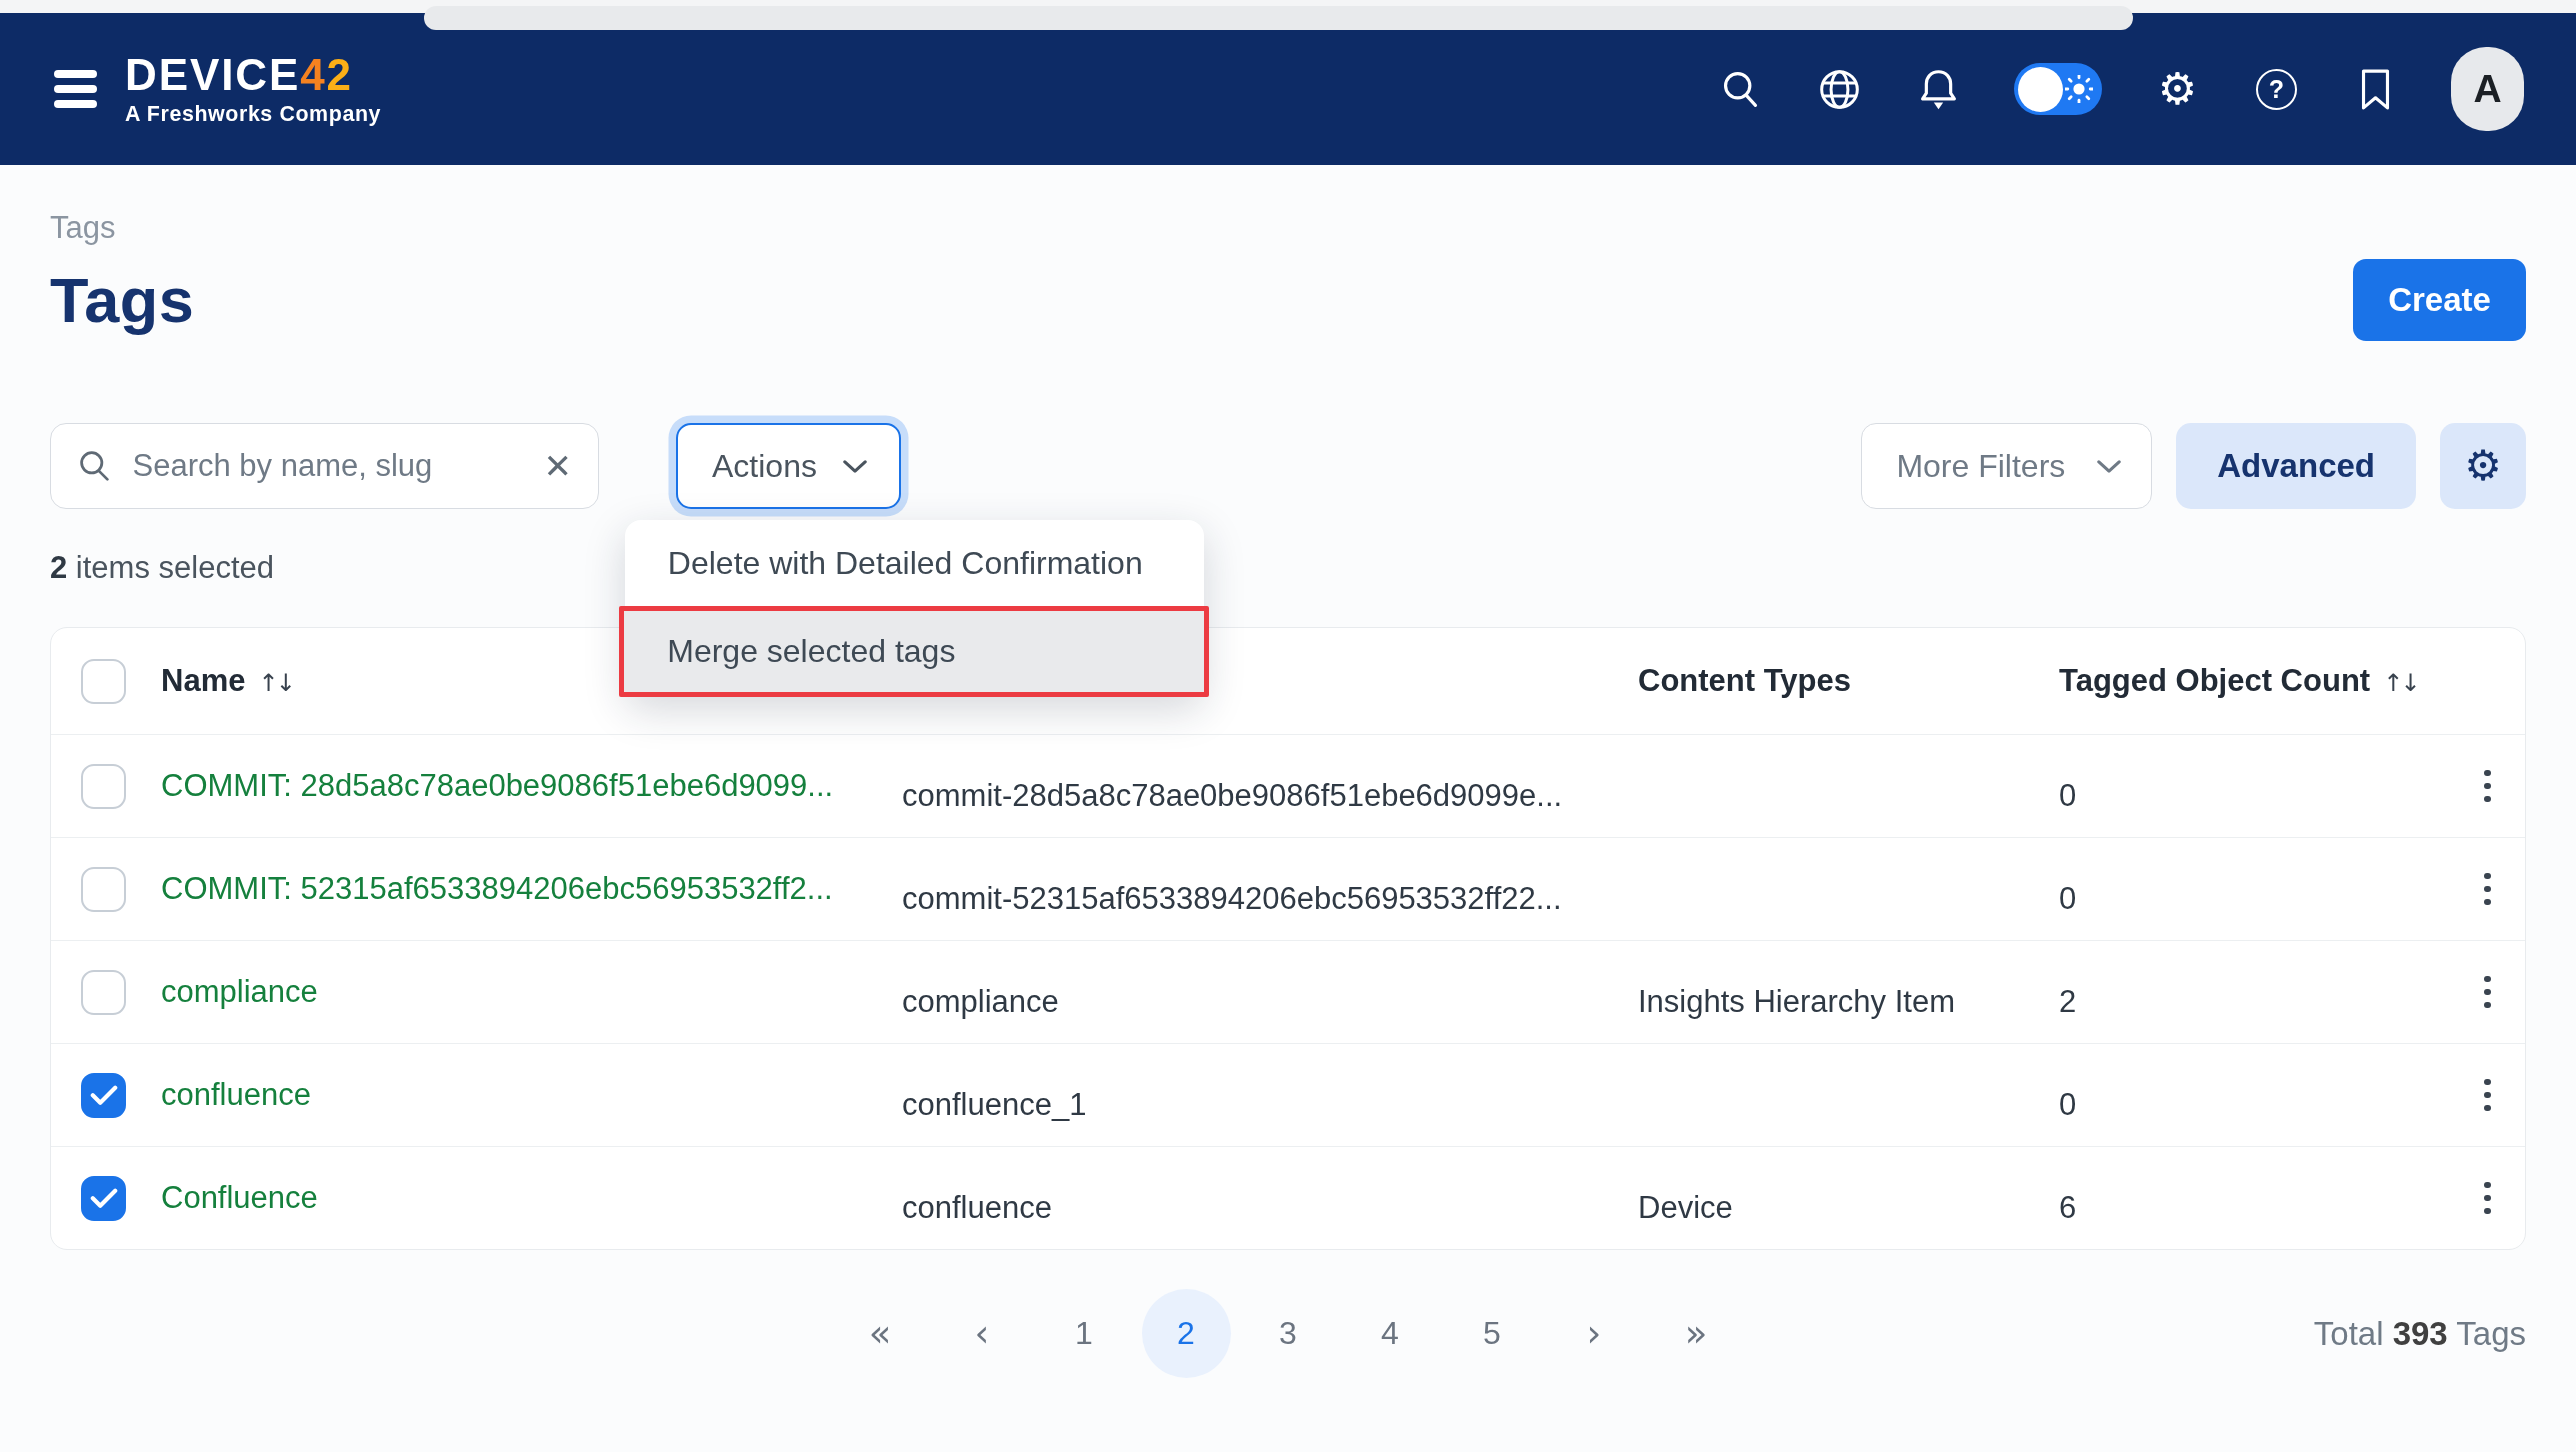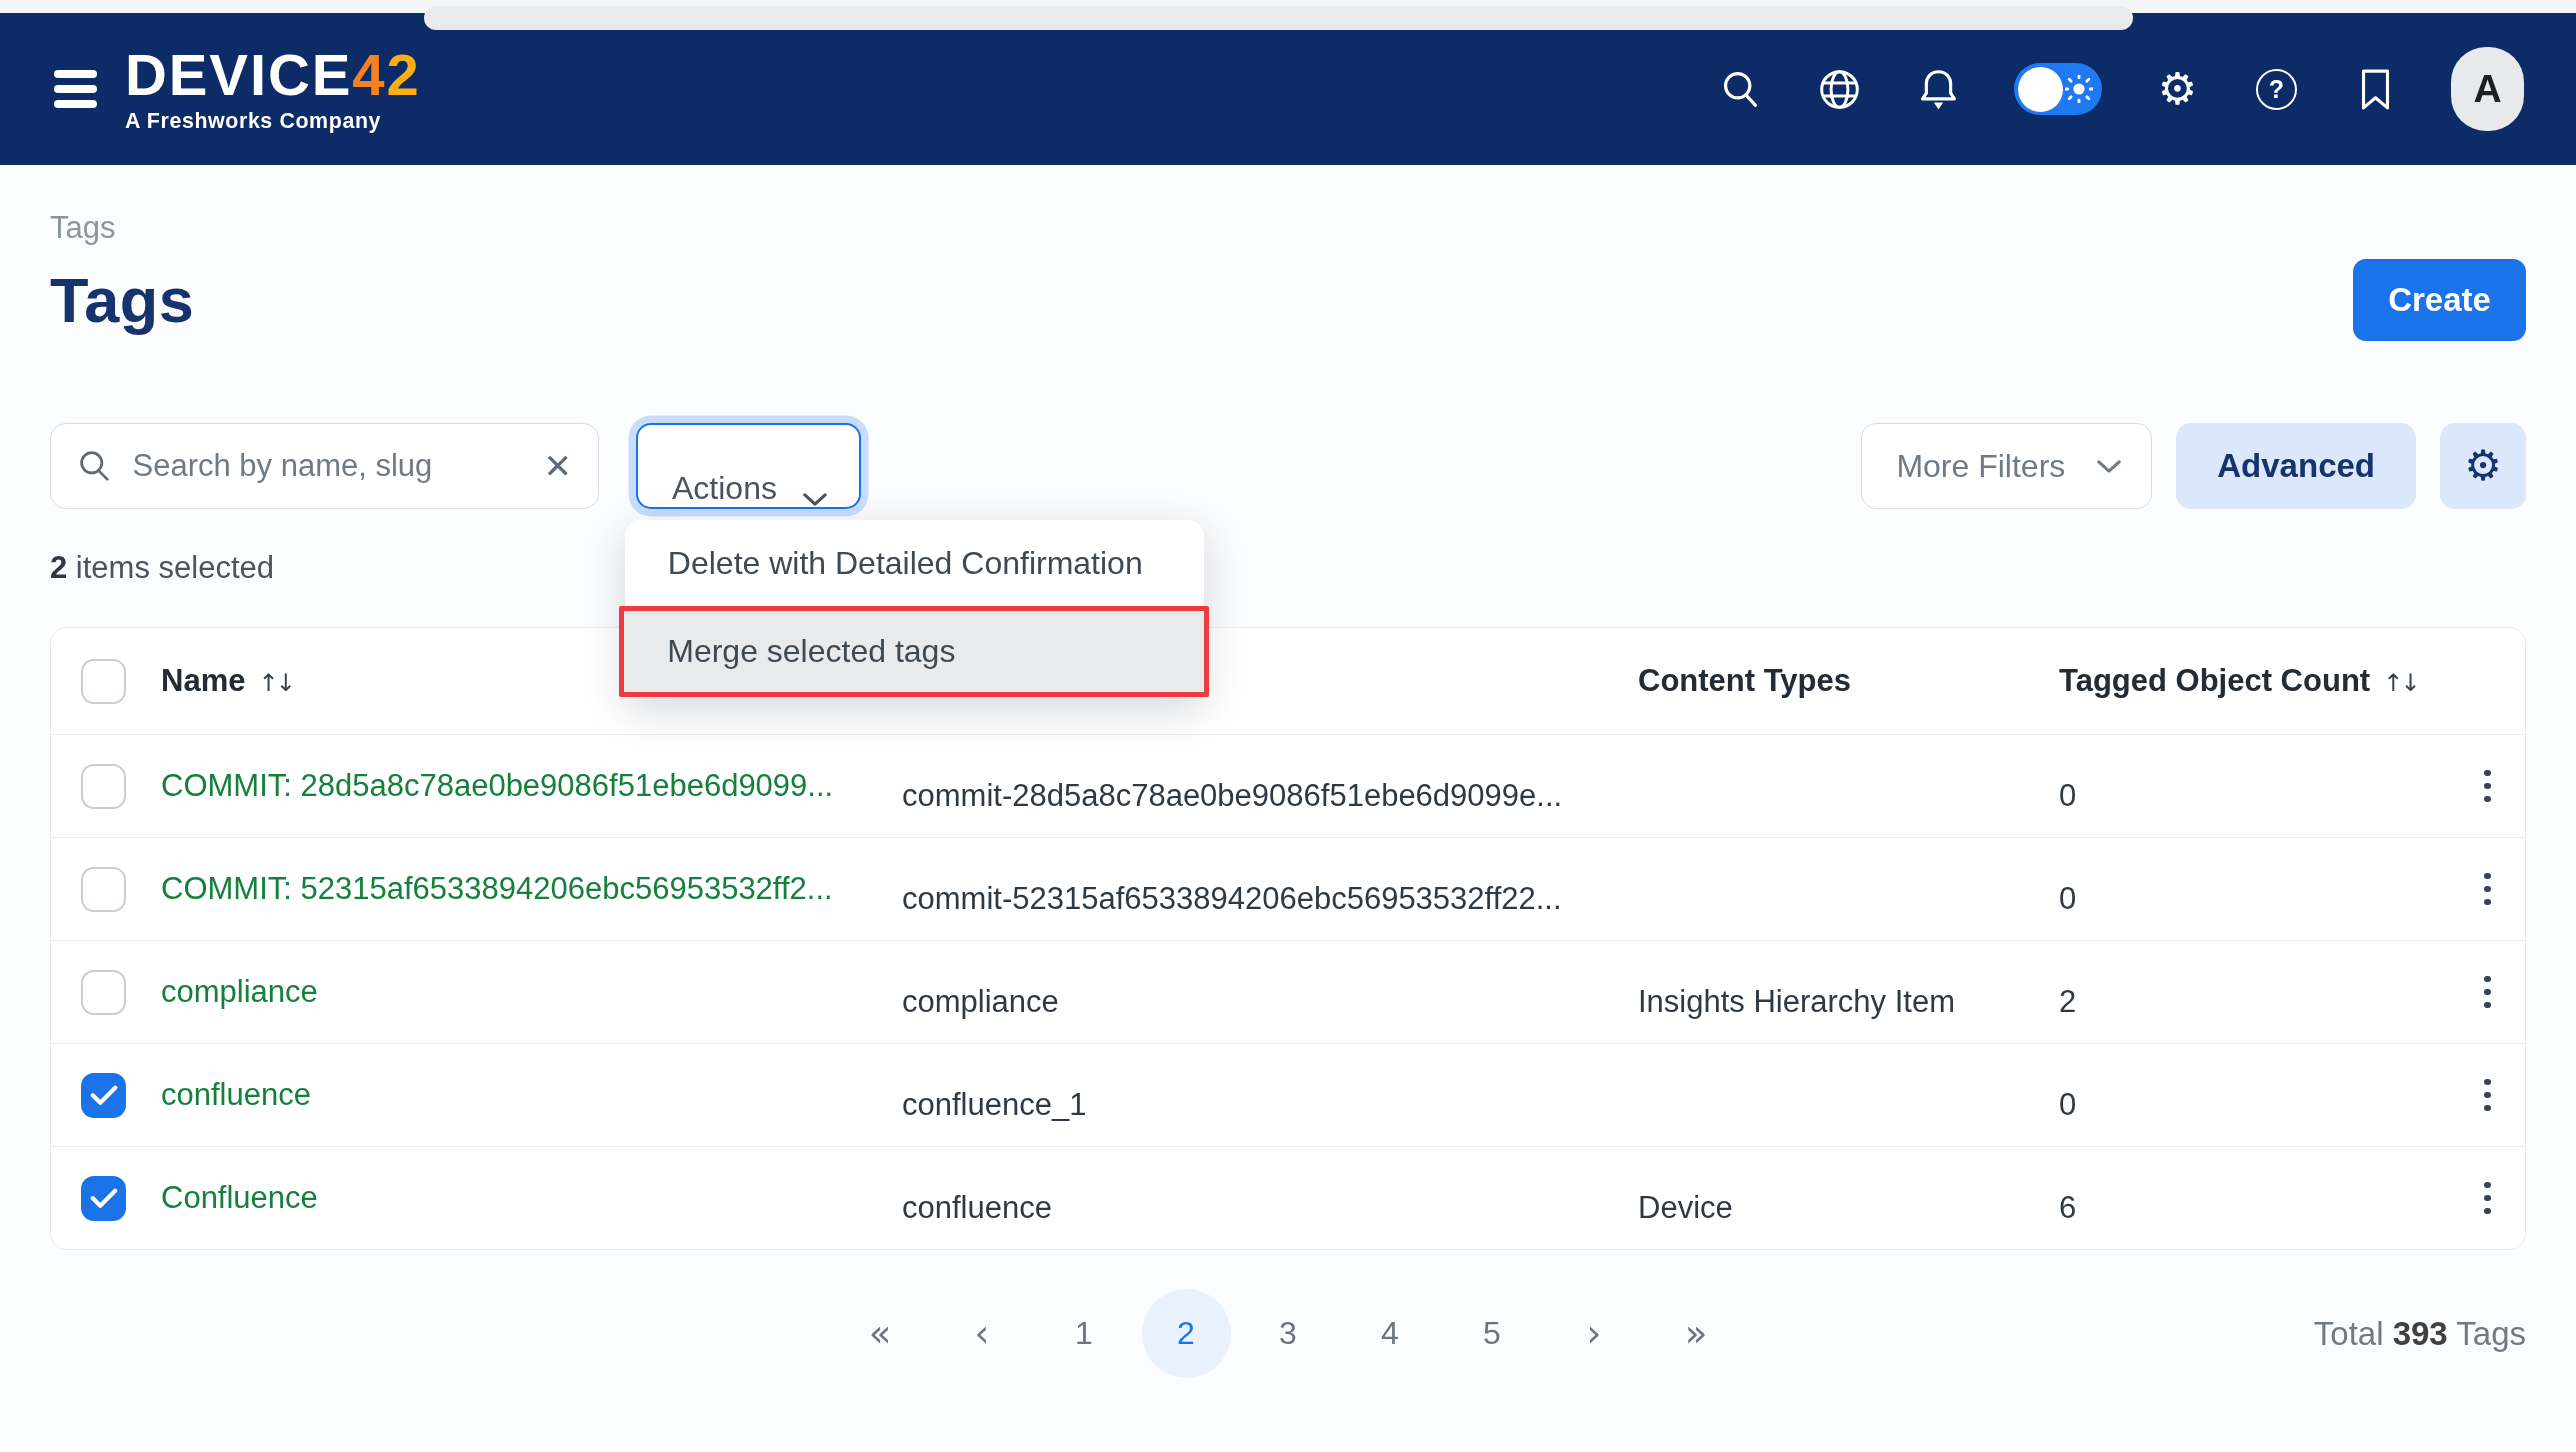--- a/index.html
+++ b/index.html
@@ -16,21 +16,21 @@
     border-radius:13px; background:#e8eaec; }
 
   
   .navbar { height:152px; background:#0d2b66; display:flex; align-items:center;
     justify-content:space-between; padding:0 52px 0 54px; }
   .nav-left { display:flex; align-items:center; gap:28px; }
   .hamburger { width:43px; height:39px; display:flex; flex-direction:column;
     justify-content:space-between; cursor:pointer; }
   .hamburger span { display:block; height:8.4px; border-radius:4.7px; background:#ffffff; }
   .logo-block { display:flex; flex-direction:column; line-height:1; }
-  .logo-main { font-size:58px; font-weight:800; color:#ffffff; letter-spacing:1.9px; }
+  .logo-main { font-size:44px; font-weight:800; color:#ffffff; letter-spacing:1.9px; }
   .logo-main .n4 { color:#f58220; }
   .logo-main .n2 { color:#fbaf17; }
   .logo-sub { font-size:21.4px; font-weight:600; color:#ffffff; margin-top:7.5px; letter-spacing:0.6px; }
 
   .nav-icons { display:flex; align-items:center; gap:52px; }
   .nav-icon { width:47px; height:47px; display:flex; align-items:center; justify-content:center;
     color:#ffffff; cursor:pointer; }
   .nav-icon svg { display:block; }
   .gear-glyph { font-size:44px; line-height:1; color:#ffffff; }
   .help-circle { width:41px; height:41px; border:2.8px solid #ffffff; border-radius:50%;
@@ -55,22 +55,22 @@
   .toolbar { margin-top:82px; display:flex; align-items:center; position:relative; z-index:40; }
   .search-box { width:549px; height:86px; background:#ffffff; border:1.9px solid #d8dce2;
     border-radius:16px; display:flex; align-items:center; padding:0 26px; gap:20.5px; }
   .search-box input { flex:1; border:none; outline:none; font-size:31px; color:#2f3944;
     font-family:inherit; background:transparent; min-width:0; }
   .search-box input::placeholder { color:#6f7a86; }
   .clear-x { font-size:34px; color:#5f6a75; cursor:pointer; line-height:1; }
 
   .actions-wrap { position:relative; margin-left:37px; }
   .actions-btn { height:86px; padding:0 32px 0 34px; background:#ffffff; border:2.8px solid #1a73e8;
-    border-radius:15px; box-shadow:0 0 0 7.5px rgba(104,163,243,.35); display:flex; align-items:flex-end;
-    gap:26px; font-size:32px; color:#4a545e; cursor:pointer; font-family:inherit; }
+    border-radius:15px; box-shadow:0 0 0 7.5px rgba(104,163,243,.35); display:flex; align-items:center;
+    gap:26px; font-size:32px; color:#4a545e; cursor:pointer; font-family:inherit;margin-left:40px; }
 
   .toolbar-spacer { flex:1; }
   .more-filters { height:86px; padding:0 30px 0 34px; background:#ffffff; border:1.9px solid #d8dce2;
     border-radius:15px; display:flex; align-items:center; gap:32px; font-size:32px; color:#6f7a86;
     cursor:pointer; font-family:inherit; }
   .advanced-btn { height:86px; padding:0 41px; margin-left:24px; border:none; border-radius:15px;
     background:#dbe7fa; color:#16336e; font-size:33px; font-weight:700; cursor:pointer; font-family:inherit; }
   .gear-btn { width:86px; height:86px; margin-left:24px; border:none; border-radius:15px;
     background:#dbe7fa; color:#16336e; display:flex; align-items:center; justify-content:center;
     cursor:pointer; }

